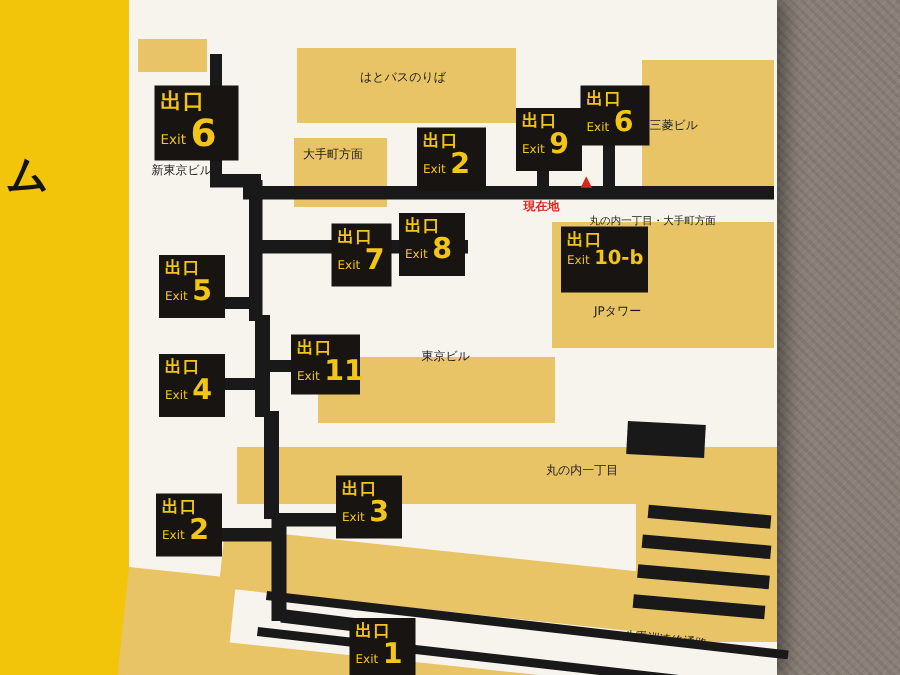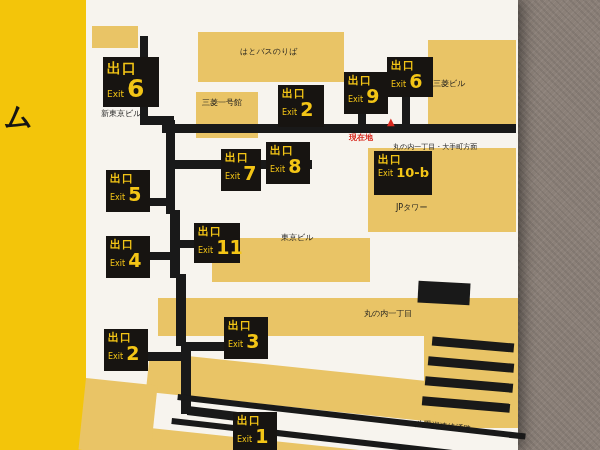--- a/index.html
+++ b/index.html
@@ -94,21 +94,21 @@
   <div class="corr" style="left:178px;top:240px;width:18px;height:8px"></div>
   <div class="corr" style="left:146px;top:252px;width:28px;height:8px"></div>
   <div class="corr" style="left:184px;top:342px;width:46px;height:9px"></div>
   <div class="corr" style="left:144px;top:352px;width:42px;height:9px"></div>
   <div class="corr" style="left:188px;top:406px;width:50px;height:9px;transform:rotate(7deg);transform-origin:left top"></div>
   <div class="corr" style="left:178px;top:394px;width:350px;height:6px;transform:rotate(6.5deg);transform-origin:left top"></div>
   <div class="corr" style="left:172px;top:418px;width:362px;height:6px;transform:rotate(6.5deg);transform-origin:left top"></div>
 
   <span class="lbl" style="left:240px;top:48px">はとバスのりば</span>
   <span class="lbl" style="left:101px;top:110px">新東京ビル</span>
-  <span class="lbl" style="left:202px;top:99px">三菱一号館</span>
+  <span class="lbl" style="left:202px;top:99px">大手町方面</span>
   <span class="lbl" style="left:433px;top:80px">三菱ビル</span>
   <span class="lbl lbl-sm" style="left:393px;top:144px">丸の内一丁目・大手町方面</span>
   <span class="lbl" style="left:396px;top:204px">JPタワー</span>
   <span class="lbl" style="left:281px;top:234px">東京ビル</span>
   <span class="lbl" style="left:364px;top:310px">丸の内一丁目</span>
   <span class="lbl" style="left:416px;top:420px;transform:rotate(6deg);transform-origin:left top">八重洲連絡通路</span>
   <span class="lbl cur" style="left:349px;top:134px;z-index:4">現在地</span>
   <span class="marker" style="left:387px;top:117px">▲</span>
 
   <div class="exit lg" style="left:103px;top:57px">

